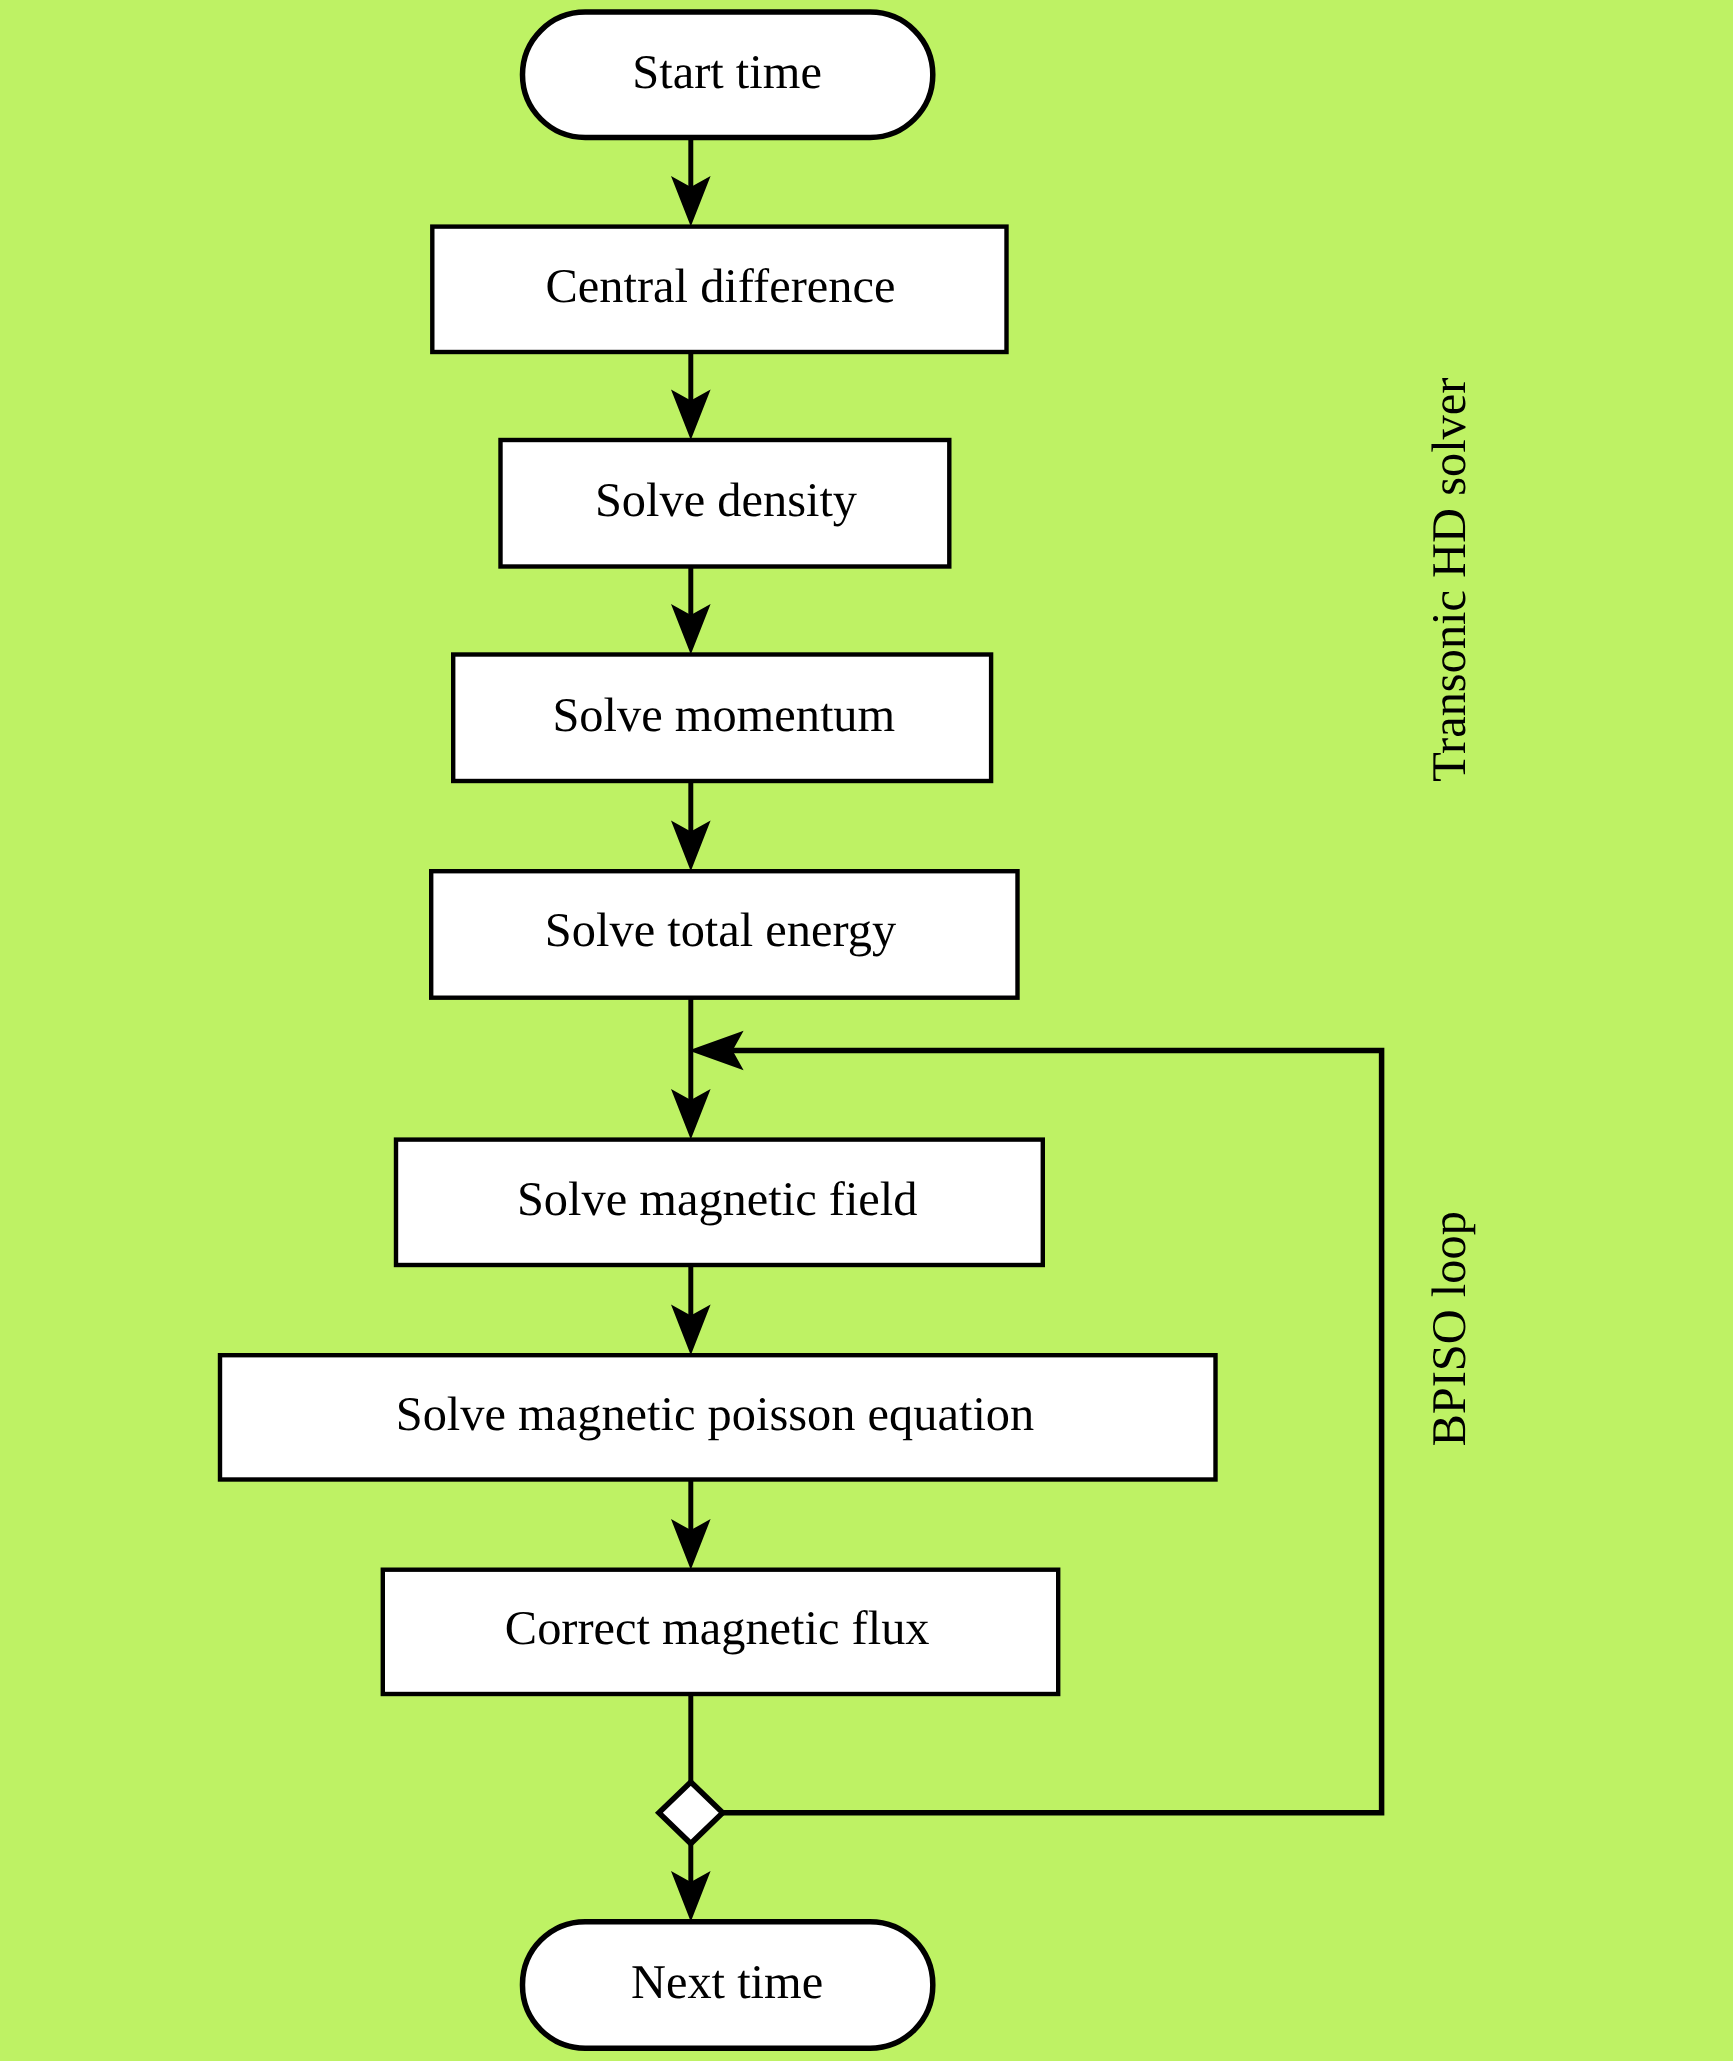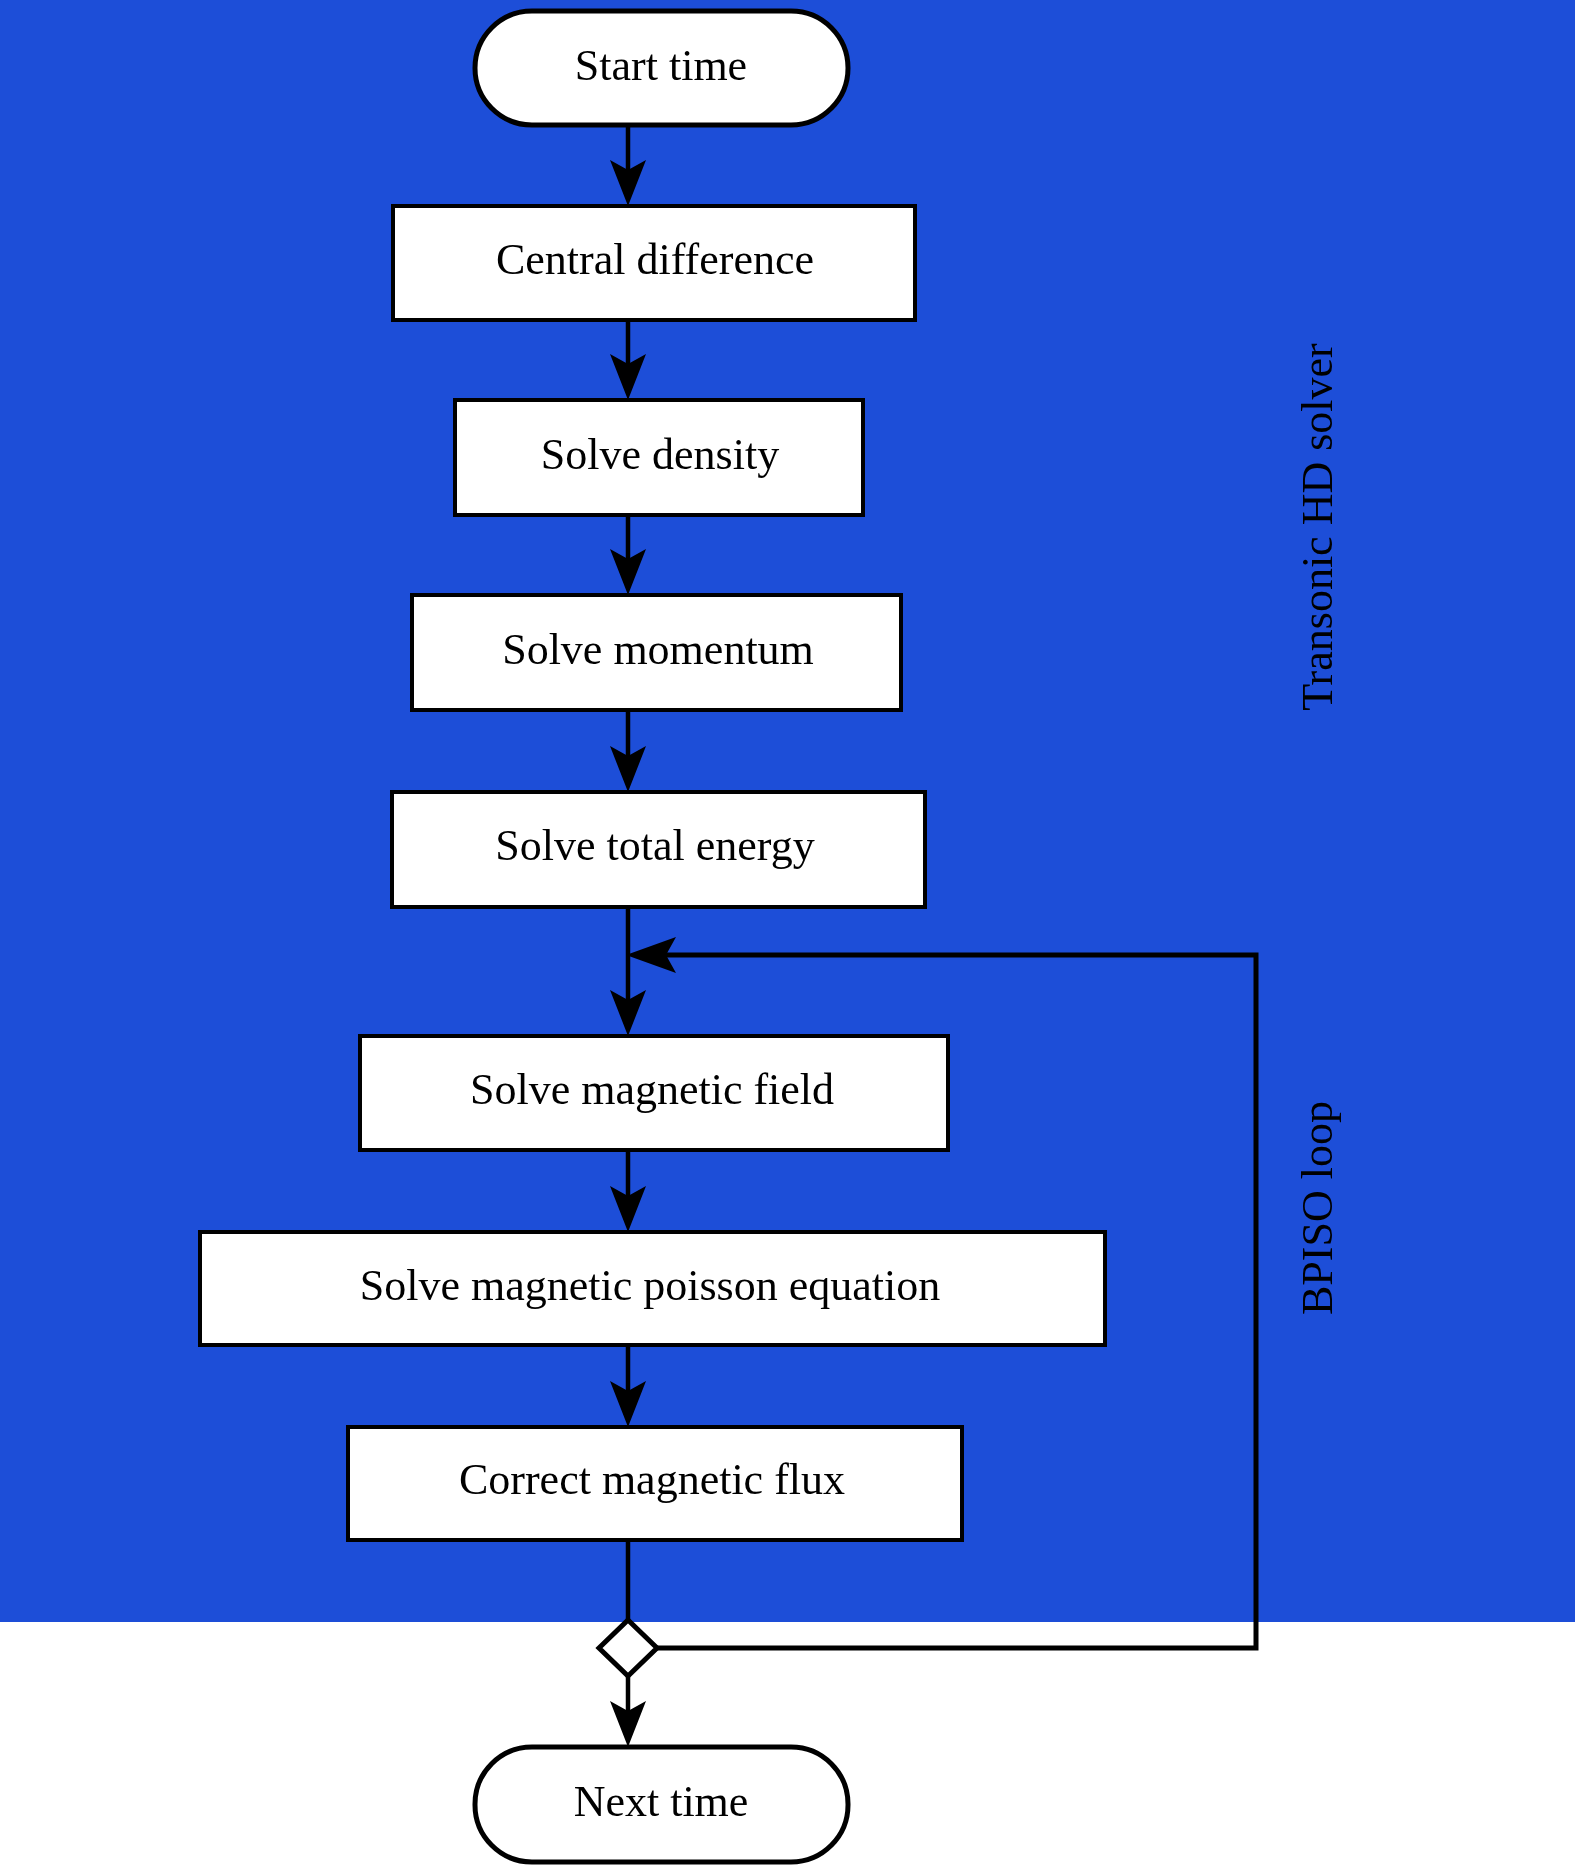--- a/index.html
+++ b/index.html
@@ -9,22 +9,22 @@
   }
   body {
     width: 1575px;
     height: 1874px;
     font-family: "Liberation Serif", "DejaVu Serif", serif;
     overflow: hidden;
   }
   #flowchart-root {
     position: relative;
     width: 1575px;
-    height: 1622px;
-    background: #1d4ed8;
+    height: 1874px;
+    background: #bef264;
   }
   svg.diagram {
     display: block;
     width: 1575px;
     height: 1874px;
   }
   .node-shape {
     fill: #ffffff;
     stroke: #000000;
     stroke-width: 4;

